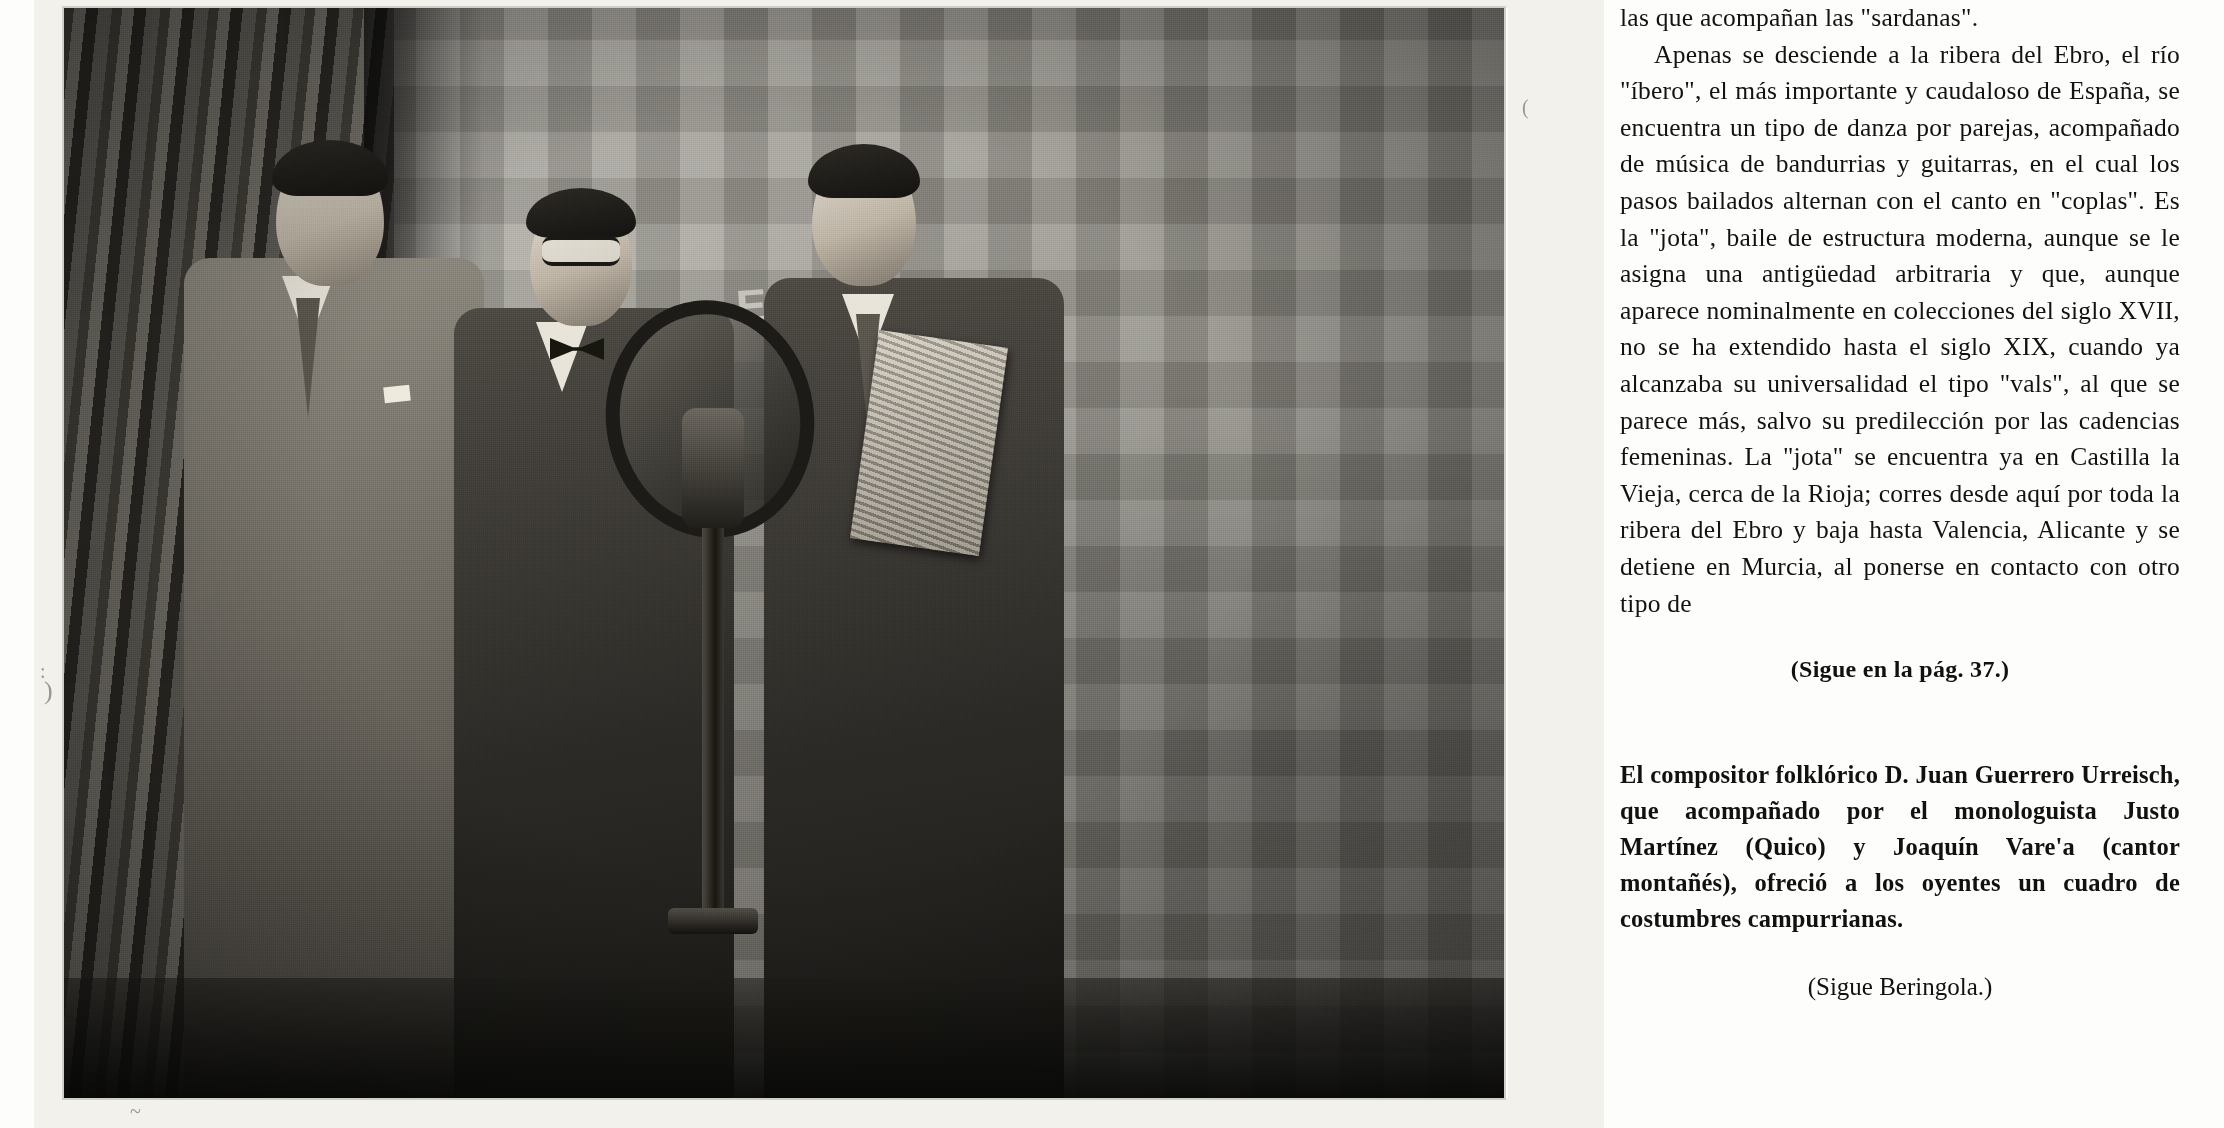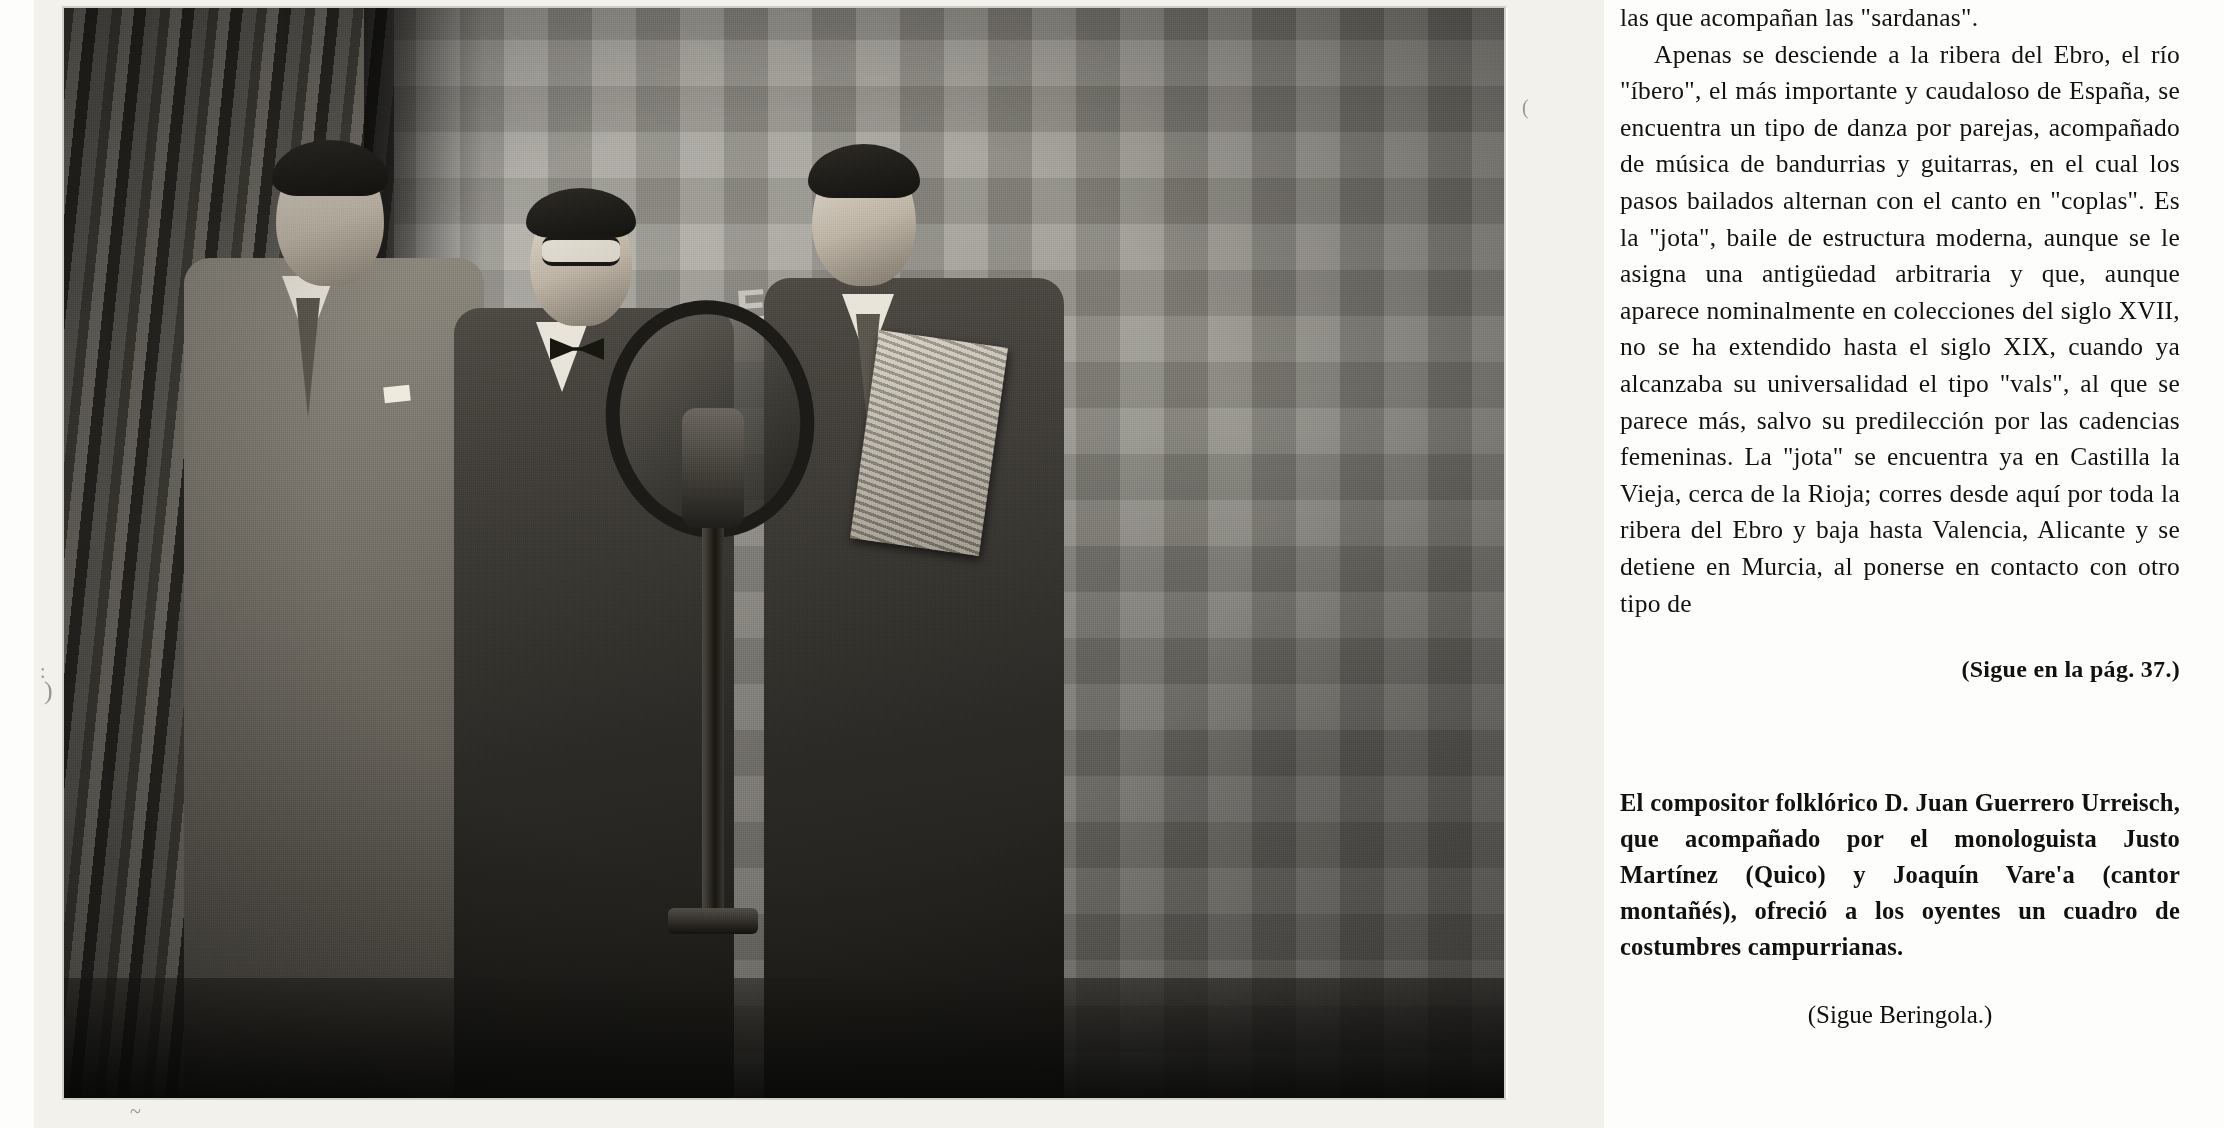--- a/index.html
+++ b/index.html
@@ -236,28 +236,28 @@
     font-size: 25.5px;
     line-height: 36.6px;
     text-align: justify;
     letter-spacing: 0.25px;
     color: #121212;
   }
   .body-text p { margin: 0; }
   .body-text p.indent { text-indent: 34px; }
   .continues {
     margin-top: 34px;
-    text-align: right;
+    text-align: center;
     font-family: "Liberation Serif", serif;
     font-weight: bold;
     font-size: 24px;
     letter-spacing: 0.3px;
   }
   .caption {
-    margin-top: 102px;
+    margin-top: 74px;
     font-family: "Liberation Serif", serif;
     font-weight: bold;
     font-size: 24.5px;
     line-height: 36px;
     text-align: justify;
     letter-spacing: 0.2px;
   }
   .credit {
     margin-top: 36px;
     text-align: center;

